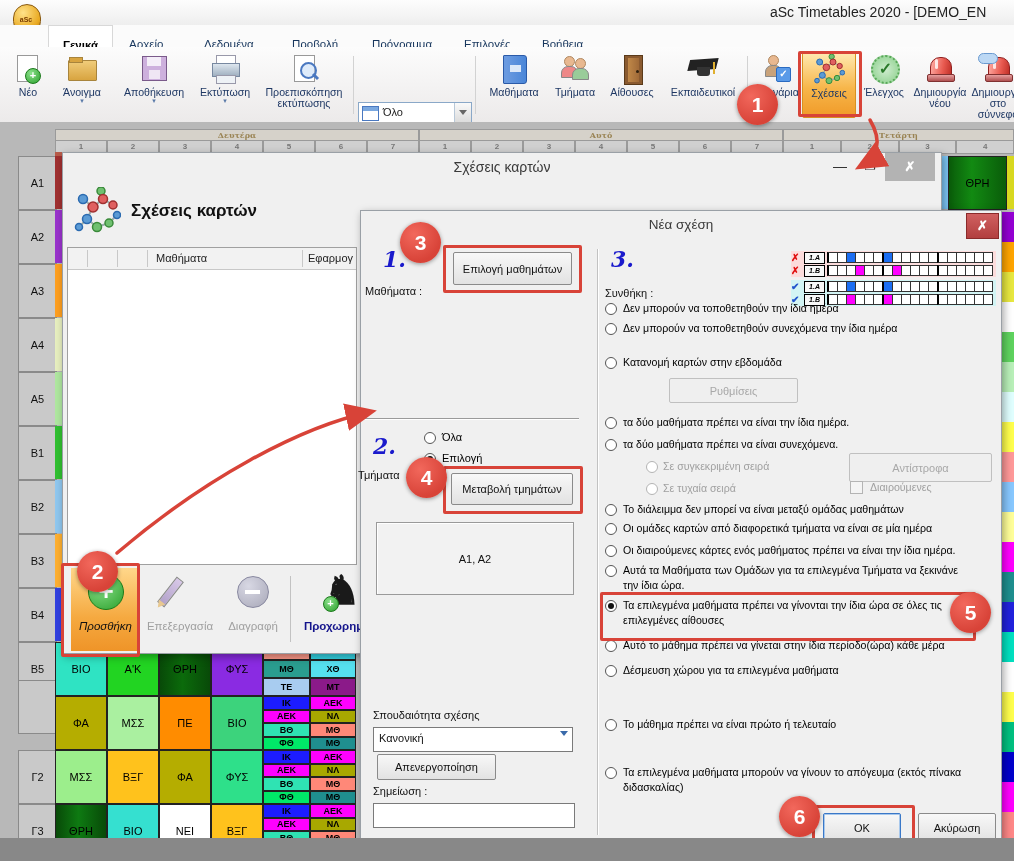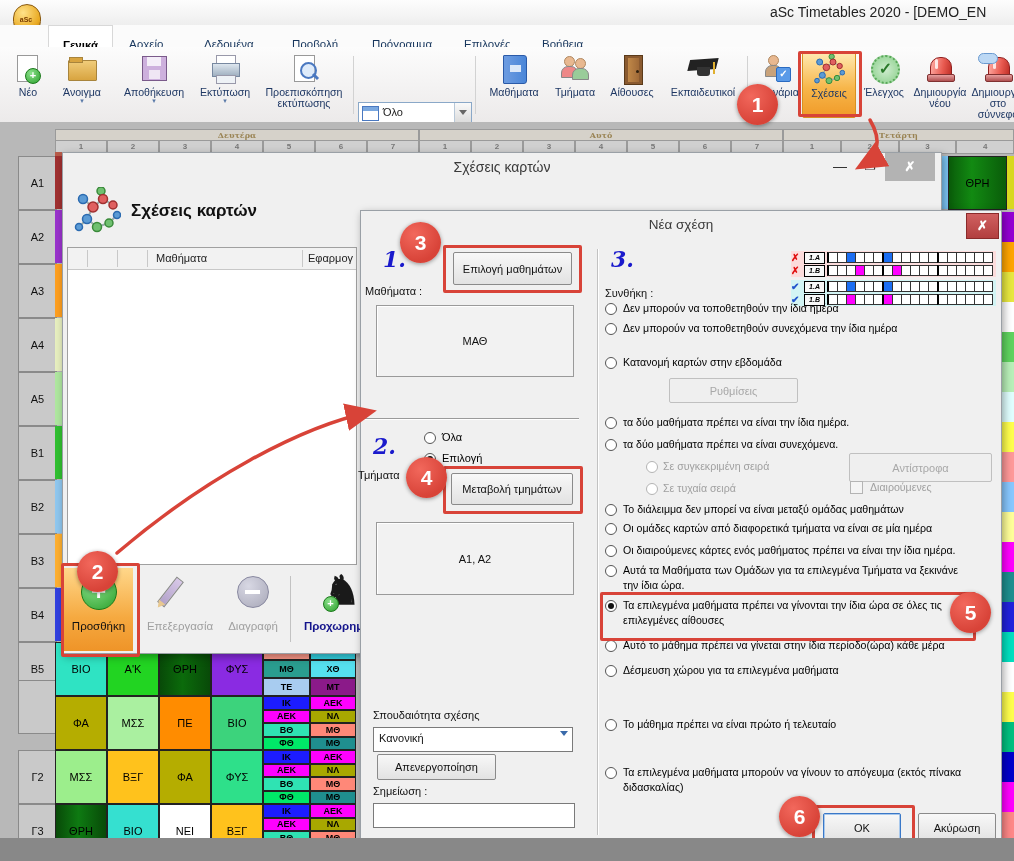--- a/index.html
+++ b/index.html
@@ -478,21 +478,21 @@
       <div class="listhdr">
         <div class="tick" style="left:19px;"></div>
           <div class="tick" style="left:49px;"></div>
         <div class="tick" style="left:79px;"></div>
           <div class="tick" style="left:234px;"></div>
         <span style="left:88px;">Μαθήματα</span>
         <span style="left:240px;">Εφαρμογ</span>
       </div>
     </div>
 
-    <div class="toolbtn" style="left:1px;top:415px;width:69px;height:83px;background:linear-gradient(#ffd78a,#f5a940 60%,#ef9428);">
+    <div class="toolbtn" style="left:8px;top:415px;width:69px;height:83px;background:linear-gradient(#ffd78a,#f5a940 60%,#ef9428);font-style:italic;">
       <div class="tbi">
         <div class="ic-plus" style="left:4px;top:2px;width:34px;height:34px;font-size:26px;line-height:32px;">+</div>
       </div>
       <span>Προσθήκη</span>
     </div>
     <div class="toolbtn disabled" style="left:80px;top:415px;width:74px;height:83px;">
       <div class="tbi">
           <div class="ic-pencil"></div>
         </div>
       <span>Επεξεργασία</span>
@@ -513,21 +513,20 @@
     </div>
   </div>
 
   <div class="dlg" id="dlg2" style="left:360px;top:210px;width:640px;height:645px;z-index:20;">
     <div class="dlg-title" style="font-size:13.5px;">Νέα σχέση</div>
     <div class="winbtn" id="d2-close" style="left:605px;top:2px;width:31px;height:24px;">✗</div>
 
     <div class="bluestep" style="left:22px;top:35px;">1.</div>
     <div class="btn" style="left:92px;top:41px;width:117px;height:31px;">Επιλογή μαθημάτων</div>
     <div class="flabel" style="left:4px;top:74px;">Μαθήματα :</div>
-    <div class="groupbox" style="left:15px;top:94px;width:196px;height:70px;">ΜΑΘ</div>
 
     <div class="divider-h" style="left:4px;top:207px;width:214px;"></div>
 
     <div class="bluestep" style="left:12px;top:222px;">2.</div>
     <div class="radio" style="left:63px;top:221px;"></div>
     <div class="rlabel" style="left:81px;top:219px;font-size:11px;">Όλα</div>
     <div class="radio sel" style="left:63px;top:242px;"></div>
     <div class="rlabel" style="left:81px;top:240px;font-size:11px;">Επιλογή</div>
     <div class="flabel" style="left:-3px;top:258px;">Τμήματα</div>
     <div class="btn" style="left:90px;top:262px;width:120px;height:30px;">Μεταβολή τμημάτων</div>

